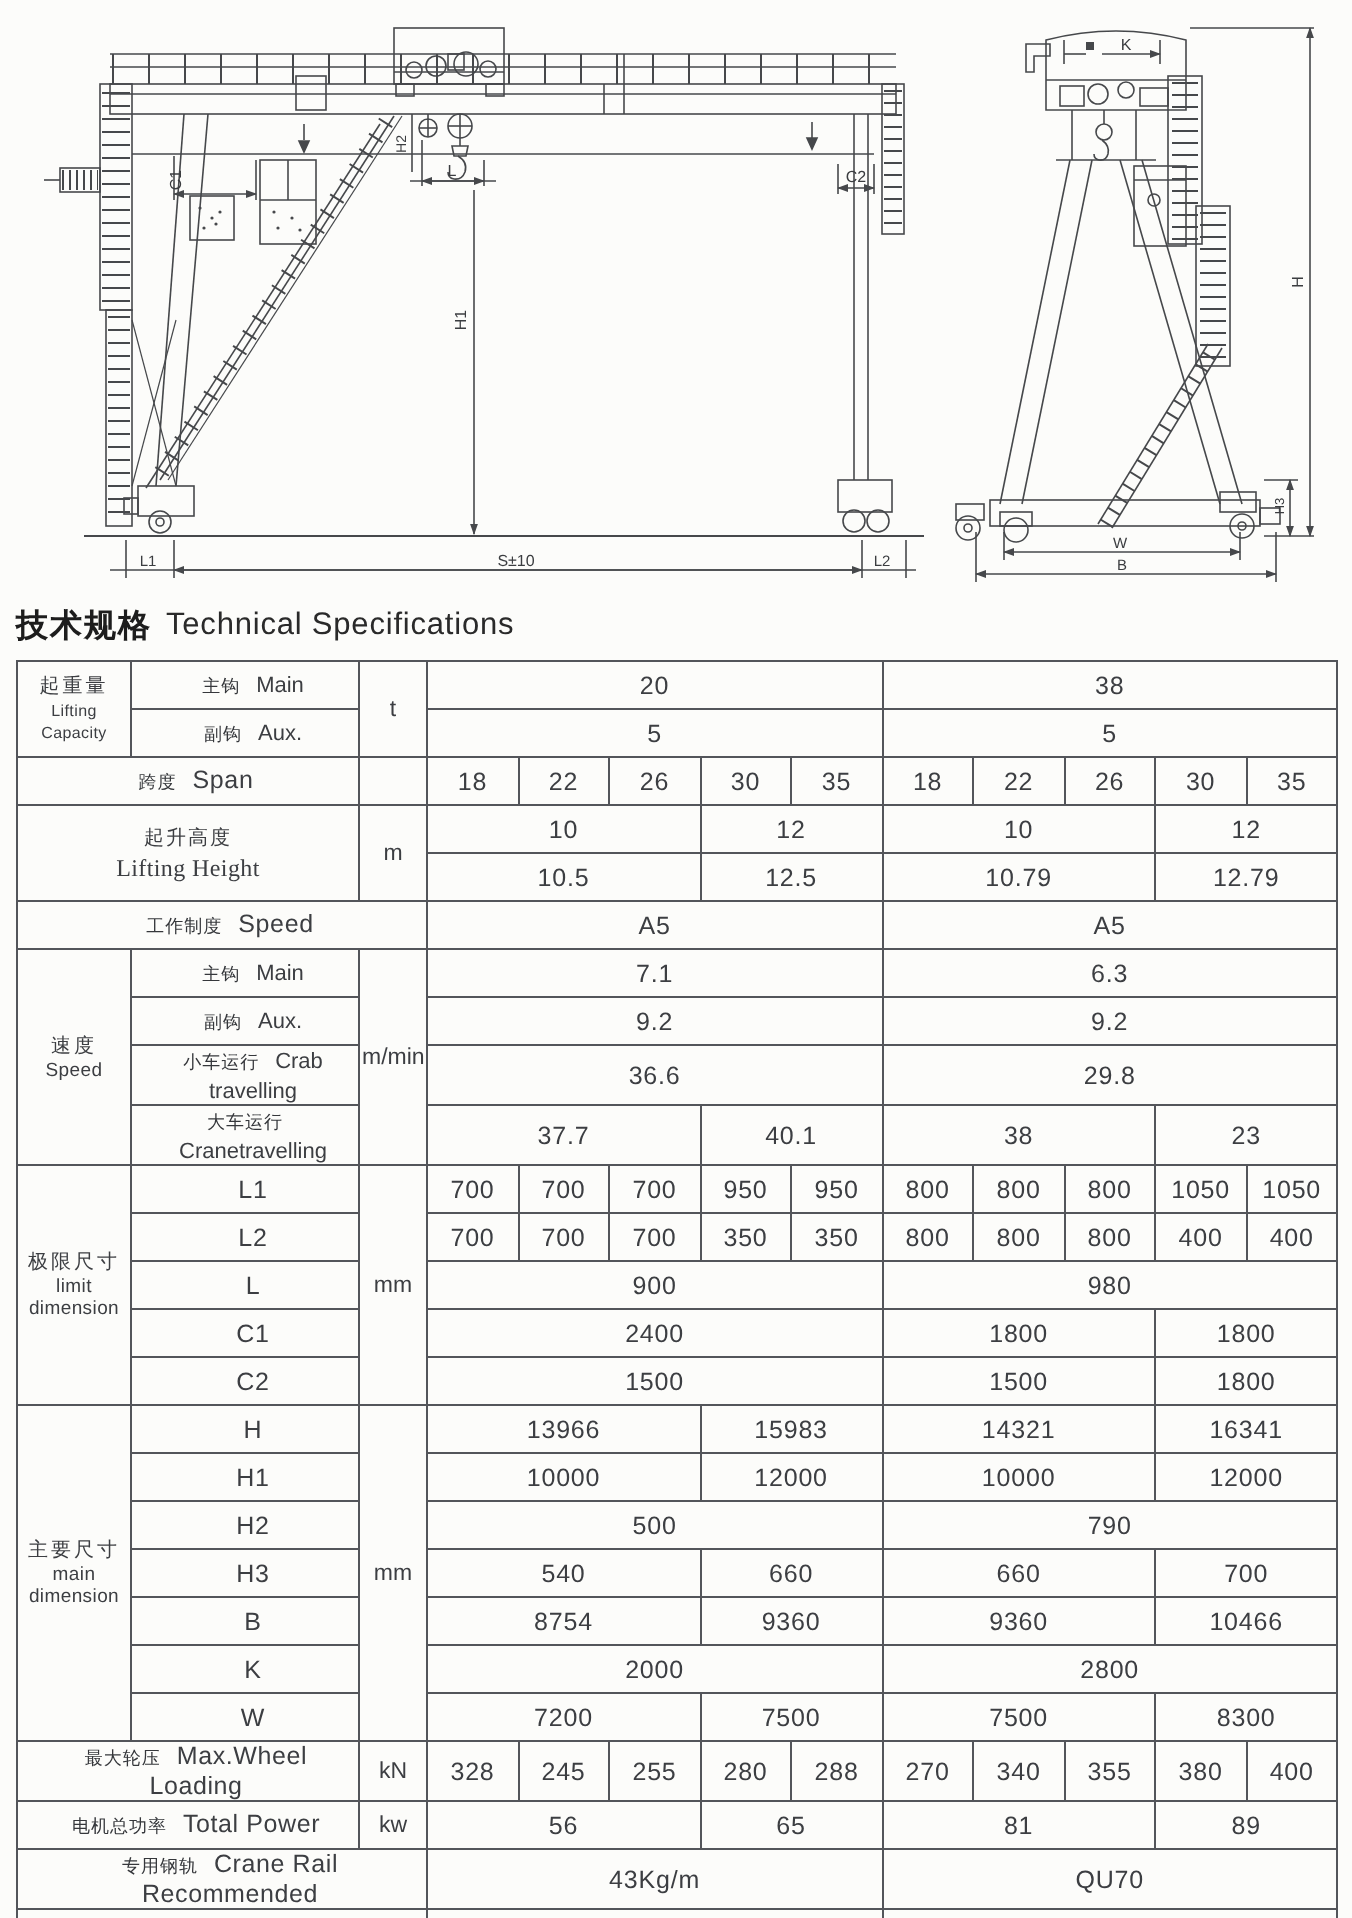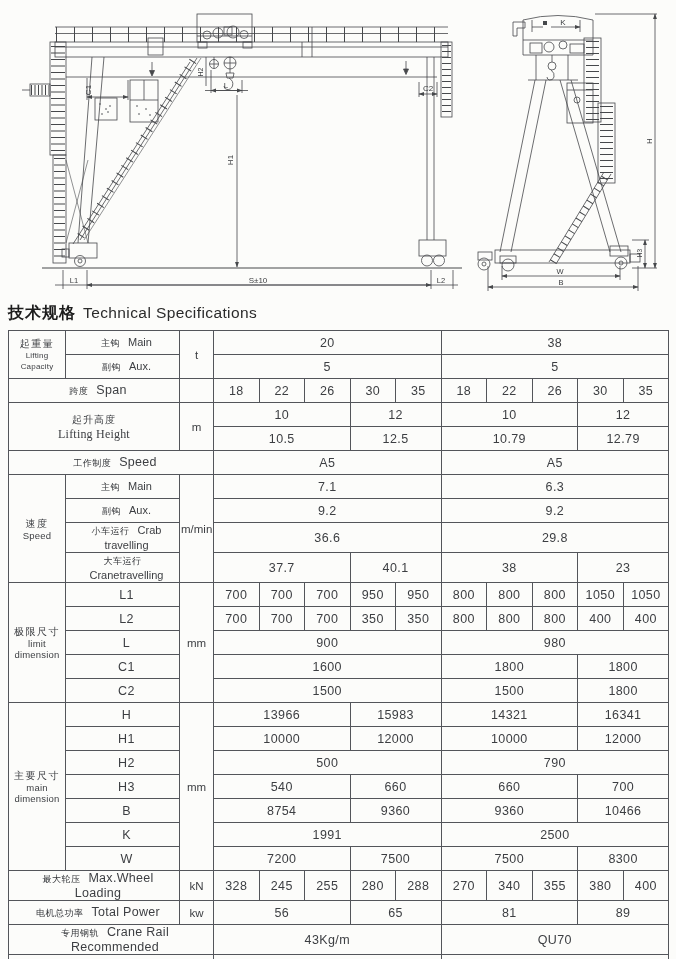--- a/index.html
+++ b/index.html
@@ -371,21 +371,21 @@
           <td>400</td>
           <td>400</td>
         </tr>
         <tr>
           <td class="sub">L</td>
           <td colspan="5">900</td>
           <td colspan="5">980</td>
         </tr>
         <tr>
           <td class="sub">C1</td>
-          <td colspan="5">1600</td>
+          <td colspan="5">2400</td>
           <td colspan="3">1800</td>
           <td colspan="2">1800</td>
         </tr>
         <tr>
           <td class="sub">C2</td>
           <td colspan="5">1500</td>
           <td colspan="3">1500</td>
           <td colspan="2">1800</td>
         </tr>
         <tr>
@@ -422,22 +422,22 @@
         </tr>
         <tr>
           <td class="sub">B</td>
           <td colspan="3">8754</td>
           <td colspan="2">9360</td>
           <td colspan="3">9360</td>
           <td colspan="2">10466</td>
         </tr>
         <tr>
           <td class="sub">K</td>
-          <td colspan="5">1991</td>
-          <td colspan="5">2500</td>
+          <td colspan="5">2000</td>
+          <td colspan="5">2800</td>
         </tr>
         <tr>
           <td class="sub">W</td>
           <td colspan="3">7200</td>
           <td colspan="2">7500</td>
           <td colspan="3">7500</td>
           <td colspan="2">8300</td>
         </tr>
         <tr>
           <td colspan="2" class="lbl"><span class="czh">最大轮压</span><span class="cen">Max.Wheel Loading</span></td>

